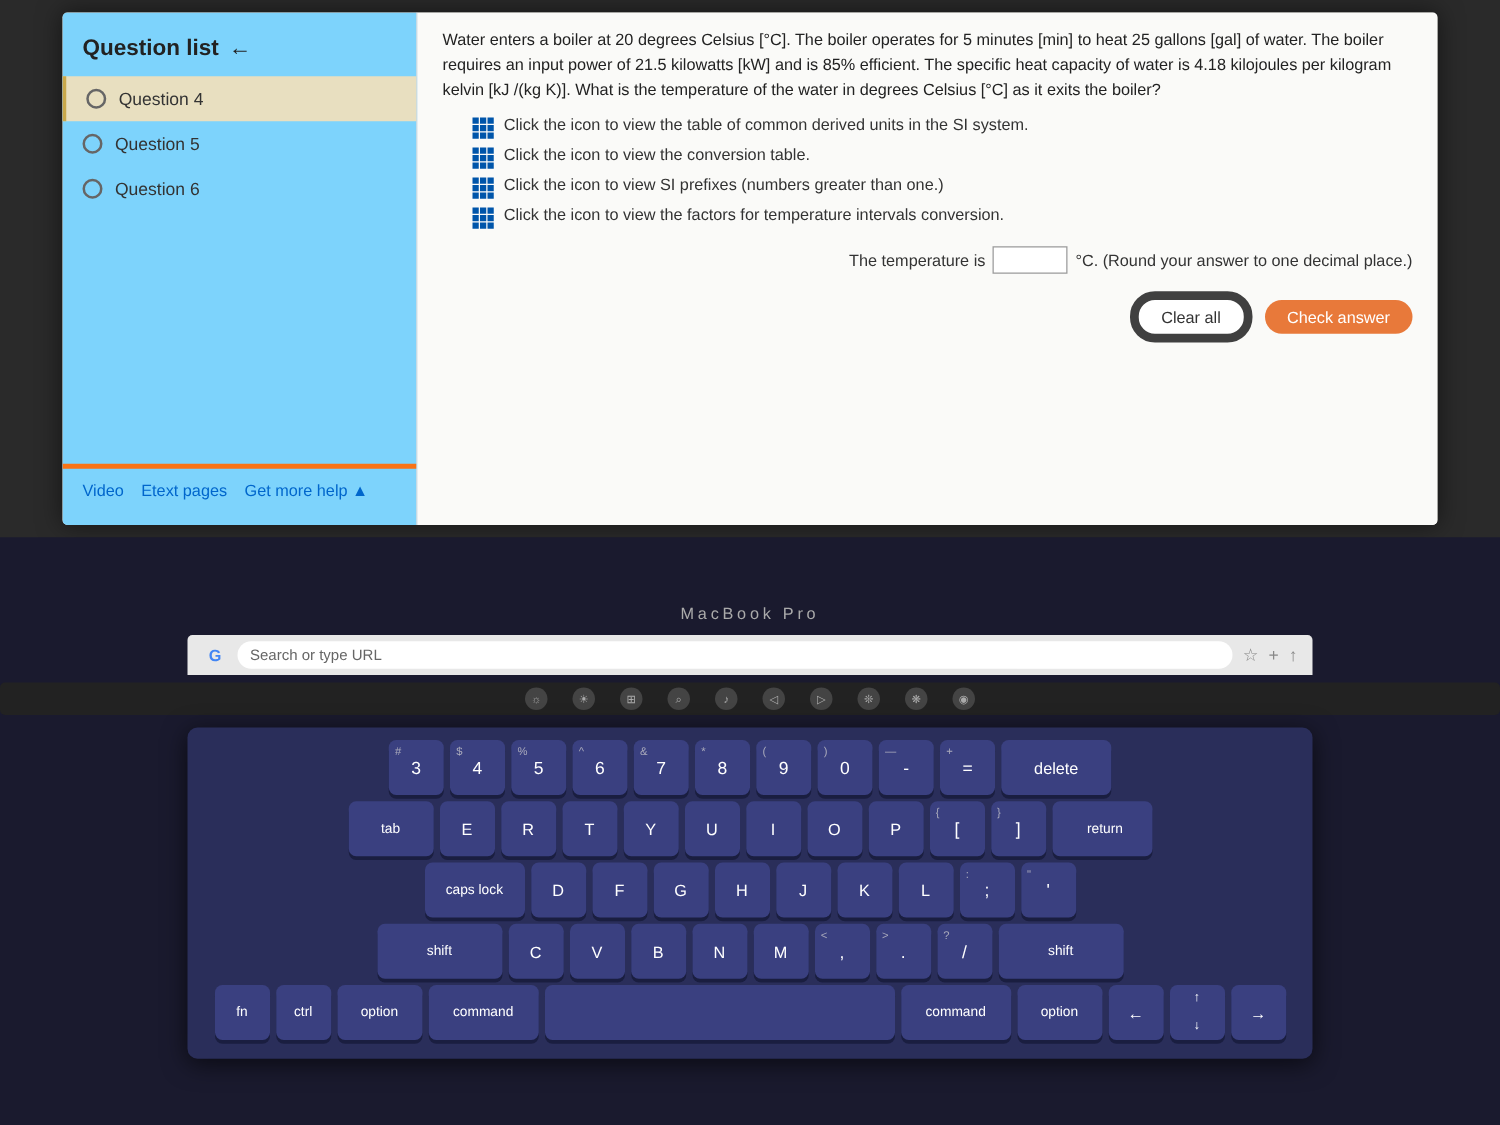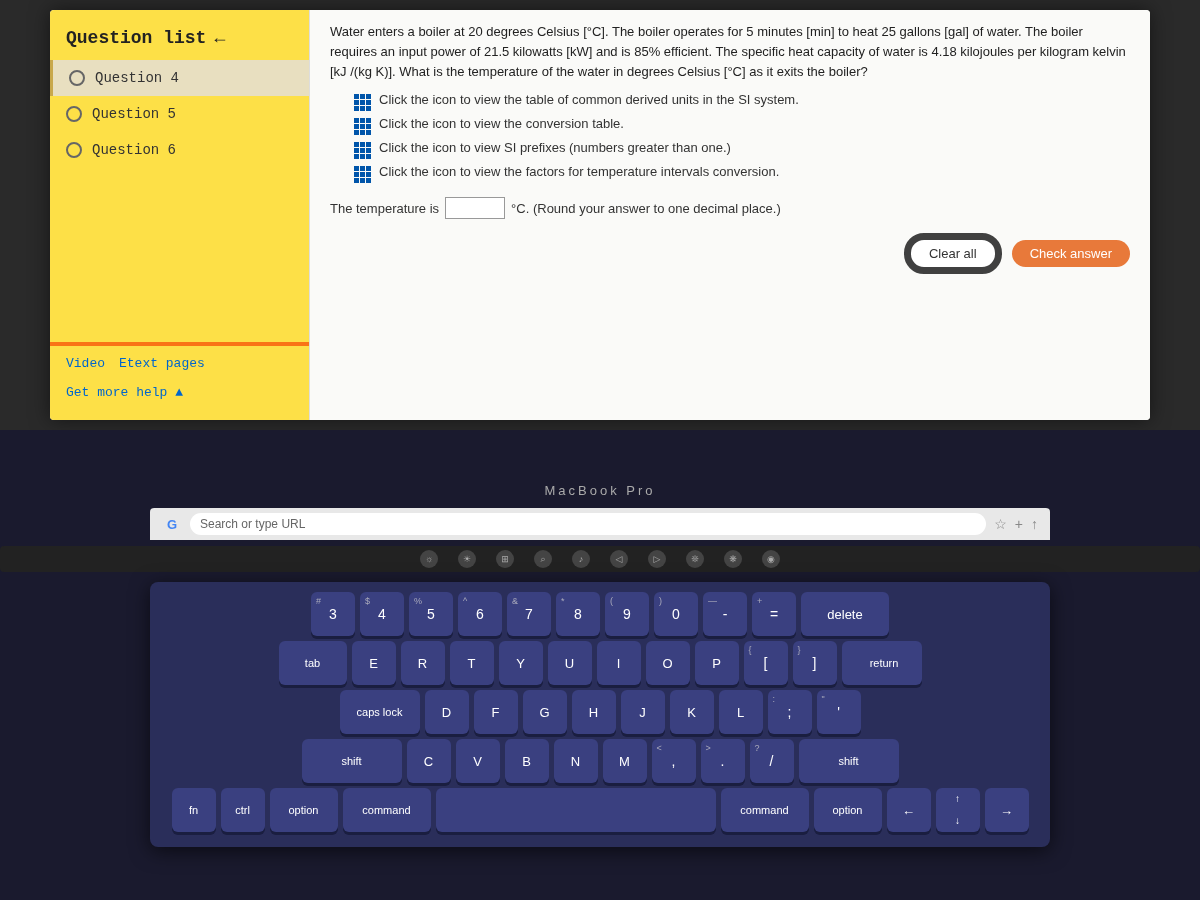--- a/index.html
+++ b/index.html
@@ -27,26 +27,25 @@
       height: 410px;
       background: #f5f5f0;
       border-radius: 4px;
       display: flex;
       overflow: hidden;
       box-shadow: 0 0 20px rgba(0,0,0,0.5);
     }
 
     
     .sidebar {
-      width: 260px;
-      background: #fde047;
+      width: 284px;
+      background: #7dd3fc;
       border-right: 1px solid #ddd;
       padding: 10px 0;
       flex-shrink: 0;
-      font-family: Liberation Mono, monospace;
     }
 
     .sidebar-title {
       display: flex;
       align-items: center;
       gap: 8px;
       padding: 8px 16px 12px 16px;
       font-size: 18px;
       font-weight: 600;
       color: #222;
@@ -118,20 +117,21 @@
       display: block;
     }
 
     .answer-row {
       margin-top: 14px;
       font-size: 13px;
       color: #333;
       display: flex;
       align-items: center;
       gap: 6px;
+      justify-content: flex-end;
     }
 
     .answer-input {
       width: 60px;
       height: 22px;
       border: 1px solid #999;
       background: white;
       font-size: 13px;
     }
 

